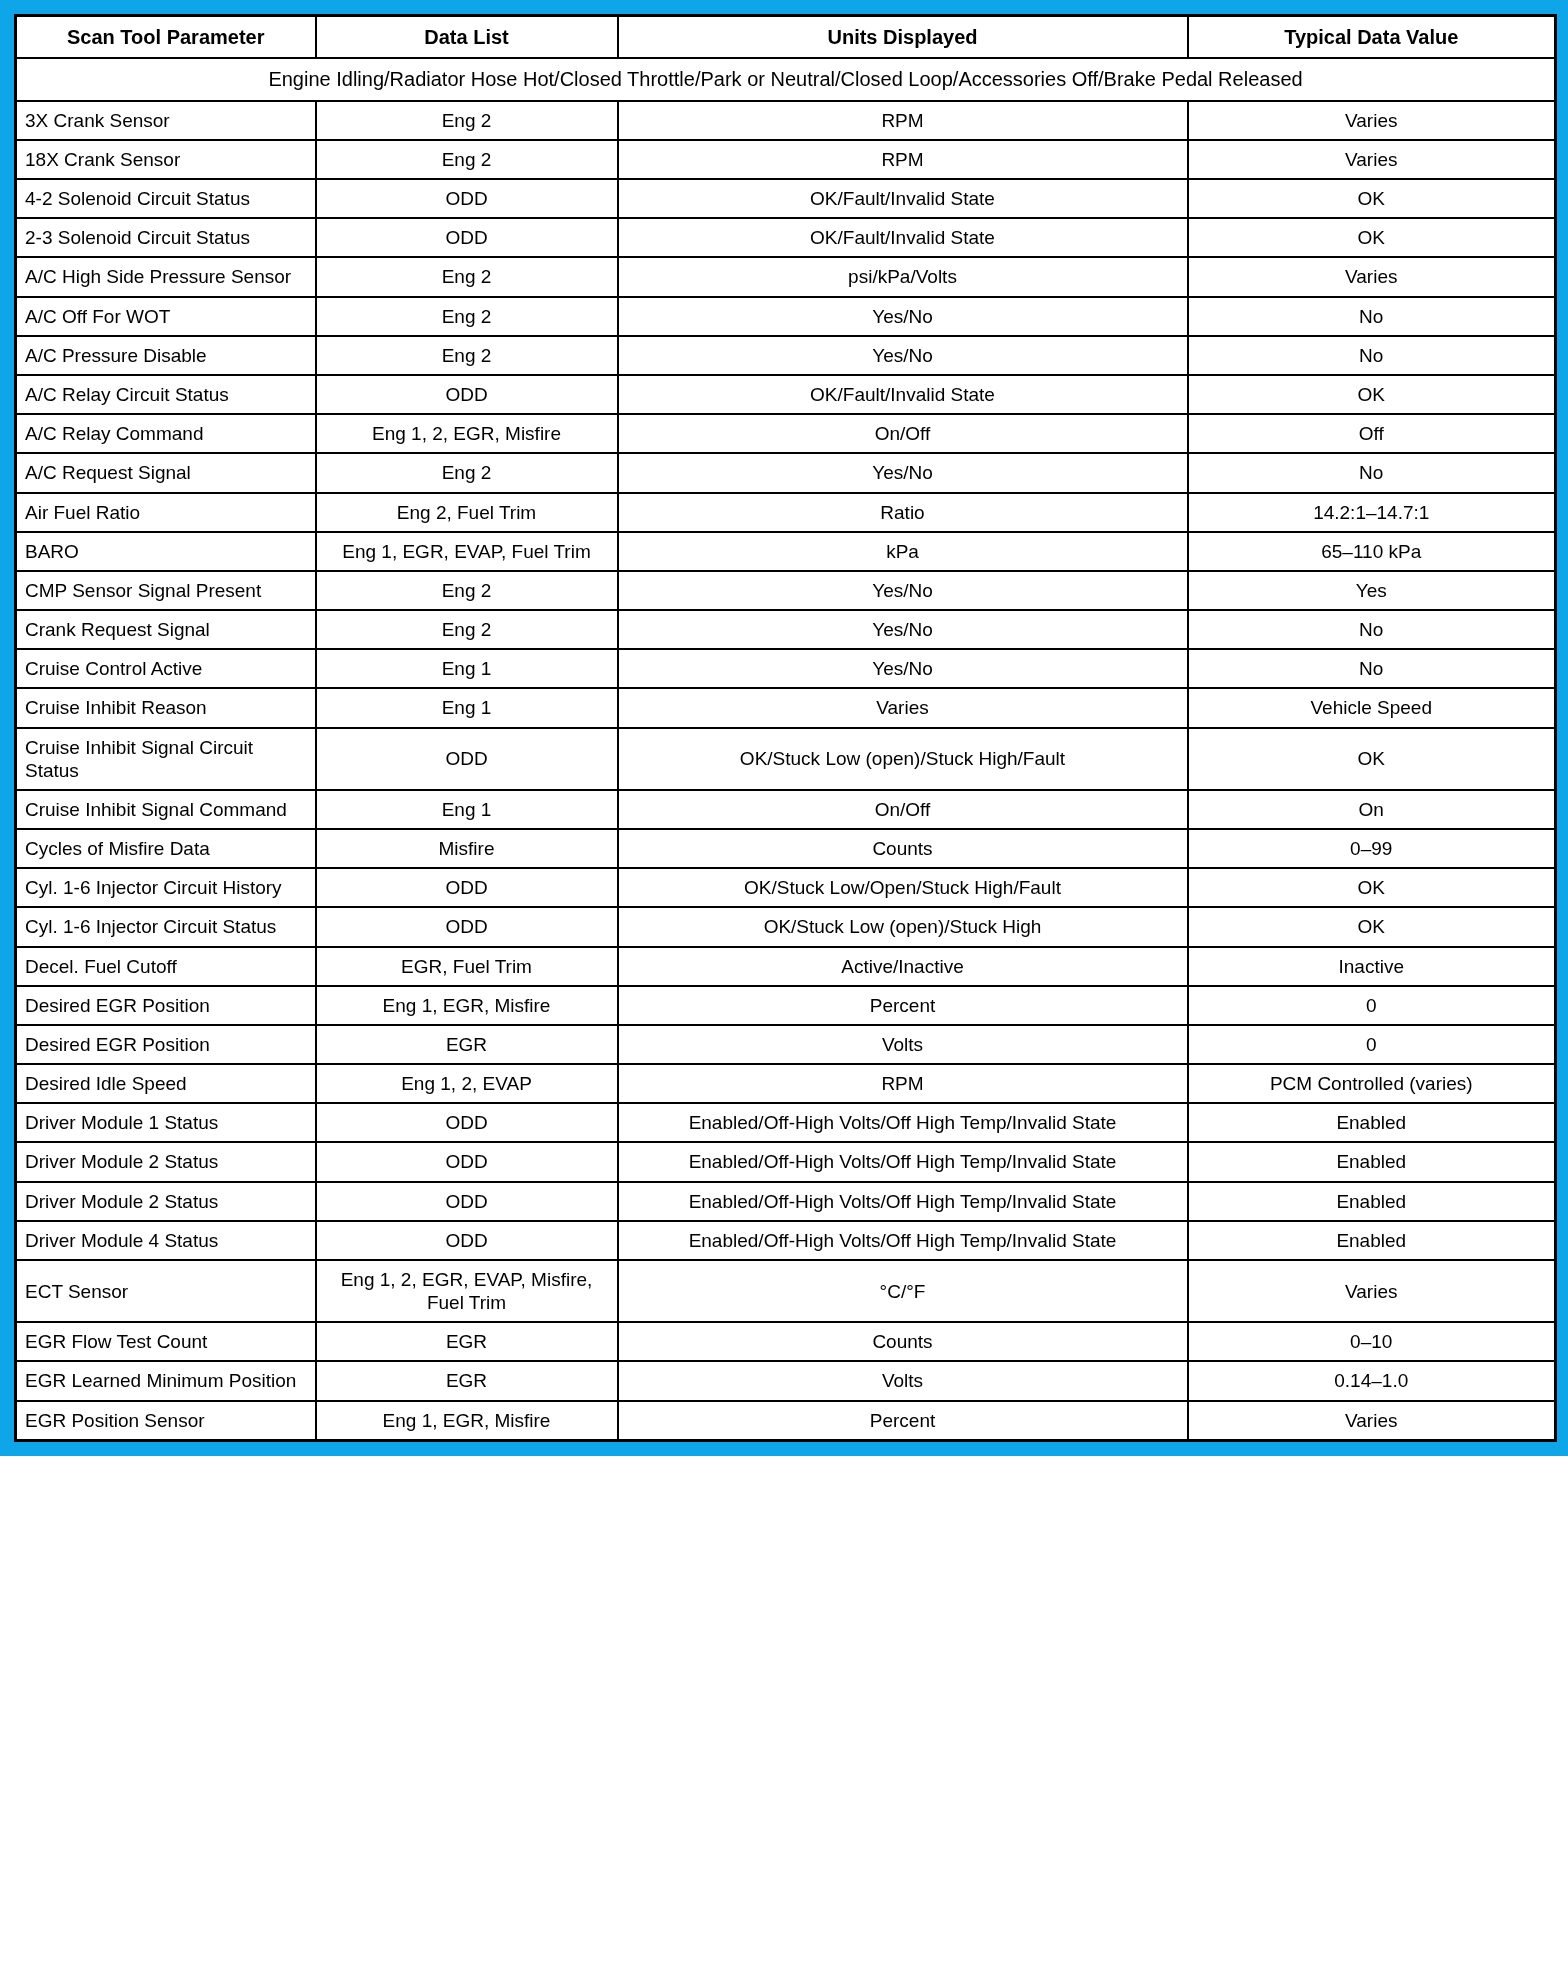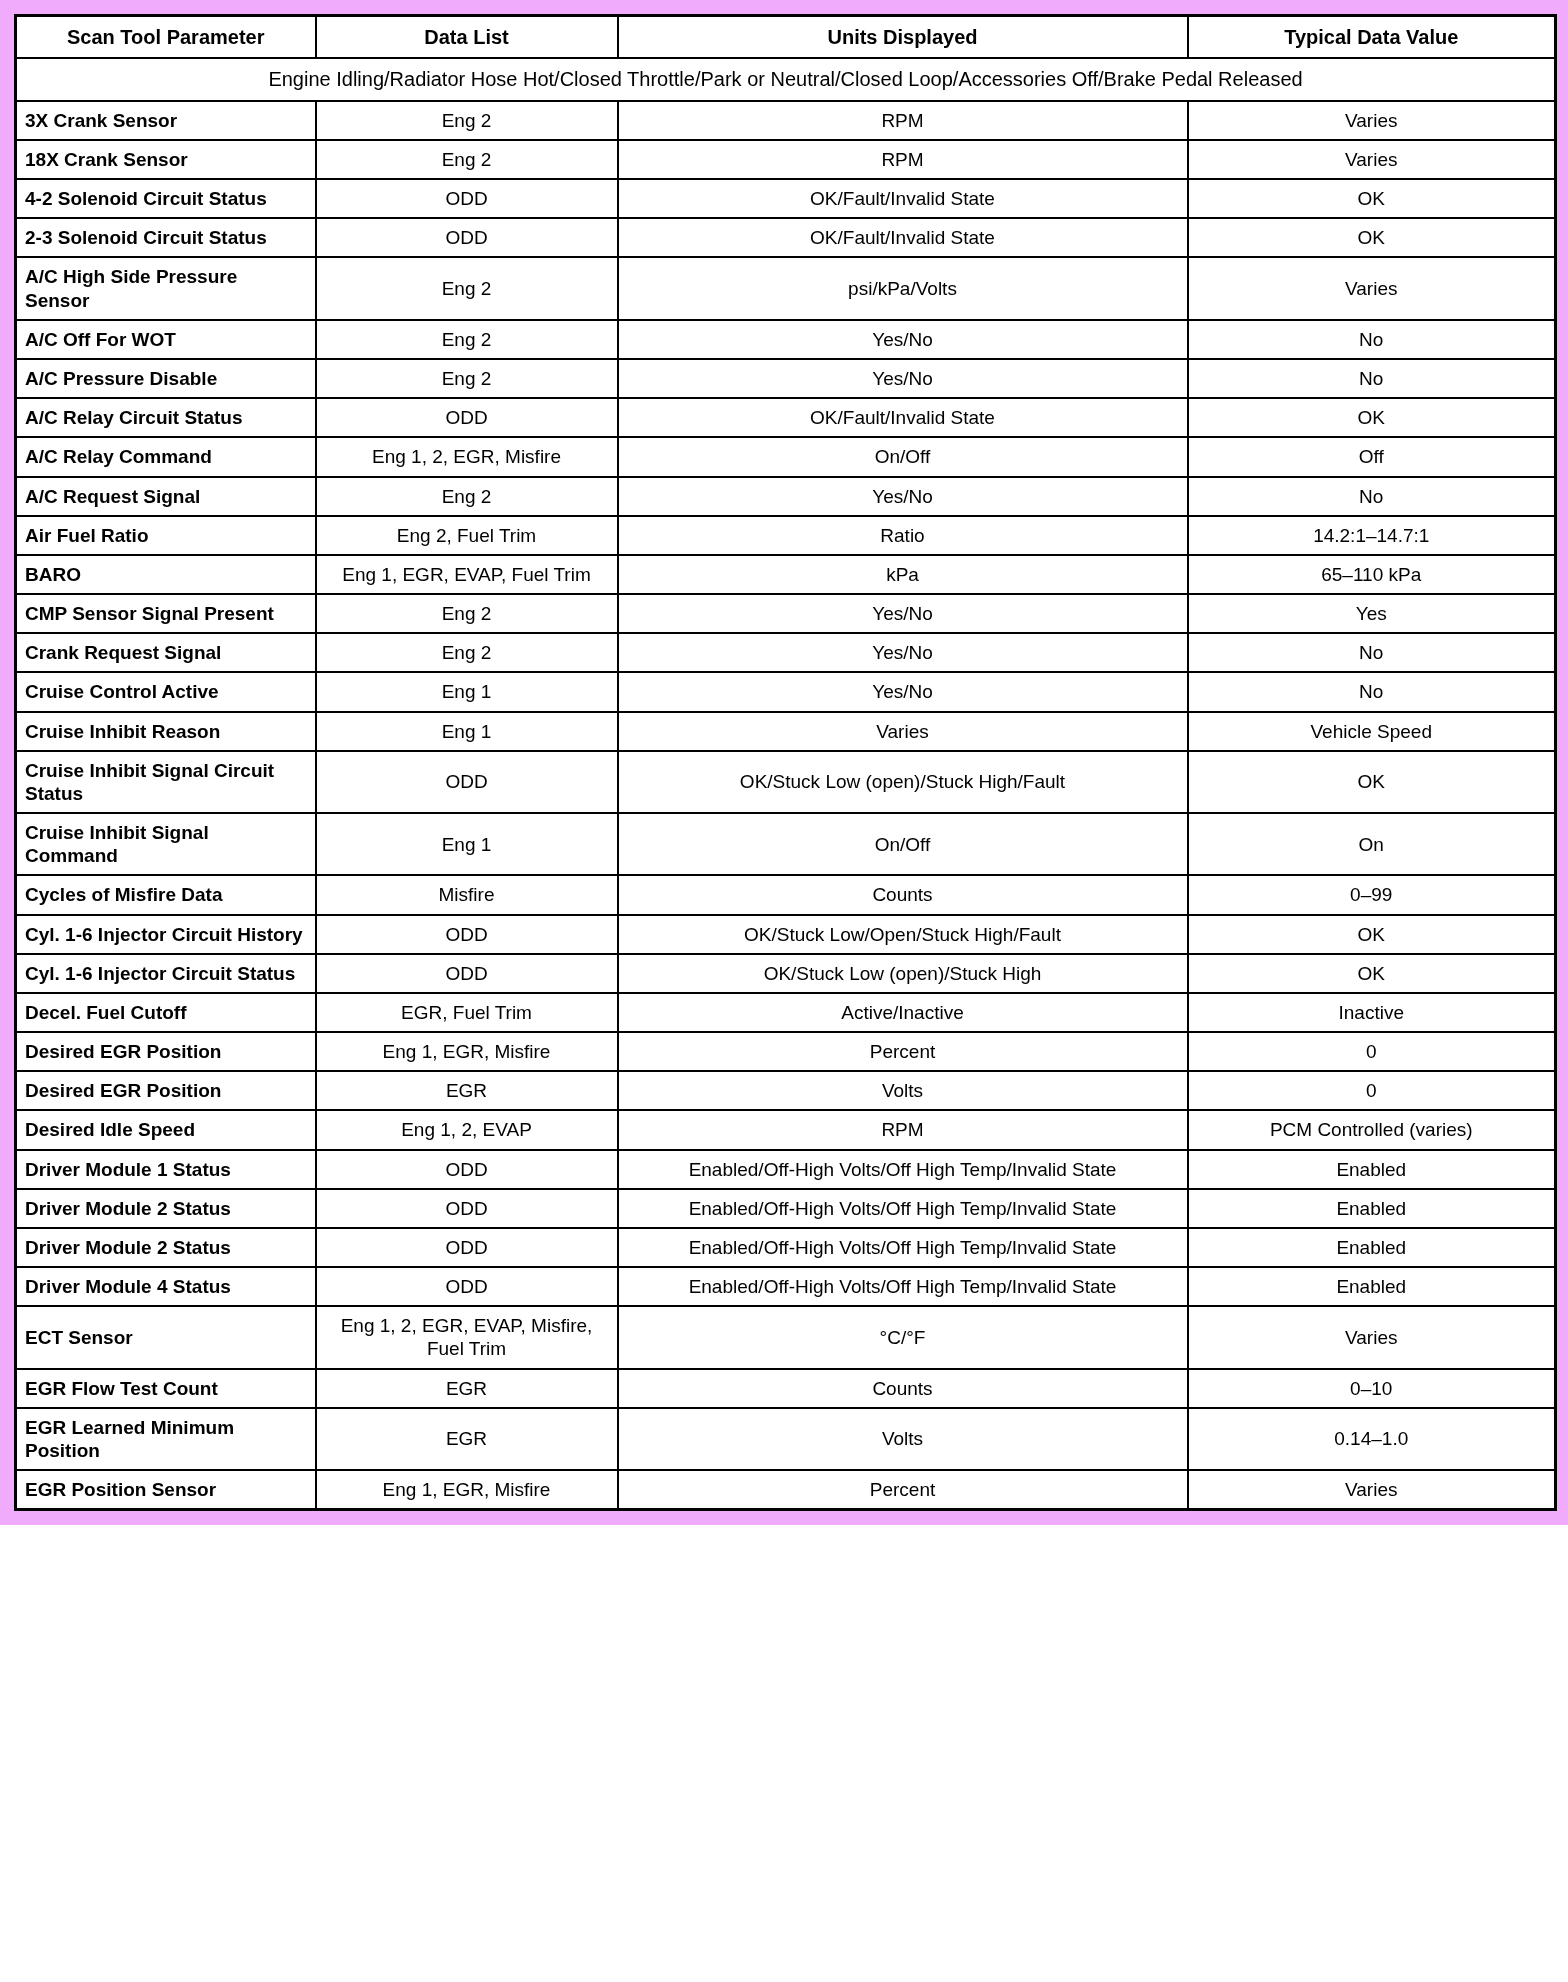--- a/index.html
+++ b/index.html
@@ -5,21 +5,21 @@
   html, body {
     margin: 0;
     padding: 0;
     background: #ffffff;
     font-family: "Liberation Sans", sans-serif;
   }
   .page {
     width: 1568px;
     box-sizing: border-box;
     padding: 14px 14px;
-    background: #f0abfc;
+    background: #0ea5e9;
   }
   table.scan-table {
     border-collapse: collapse;
     table-layout: fixed;
     width: 1540px;
     border: 3px solid #000000;
     background: #ffffff;
     color: #000000;
   }
   table.scan-table col.c0 { width: 300px; }
@@ -42,21 +42,20 @@
     padding: 8px 8px;
   }
   table.scan-table td.condition {
     font-weight: normal;
     text-align: center;
     font-size: 20px;
     padding: 8px 8px;
   }
   table.scan-table tbody td.col-0 {
     text-align: left;
-    font-weight: bold;
   }
   table.scan-table tbody td.col-1,
   table.scan-table tbody td.col-2,
   table.scan-table tbody td.col-3 {
     text-align: center;
   }
 </style>
 </head>
 <body>
 

